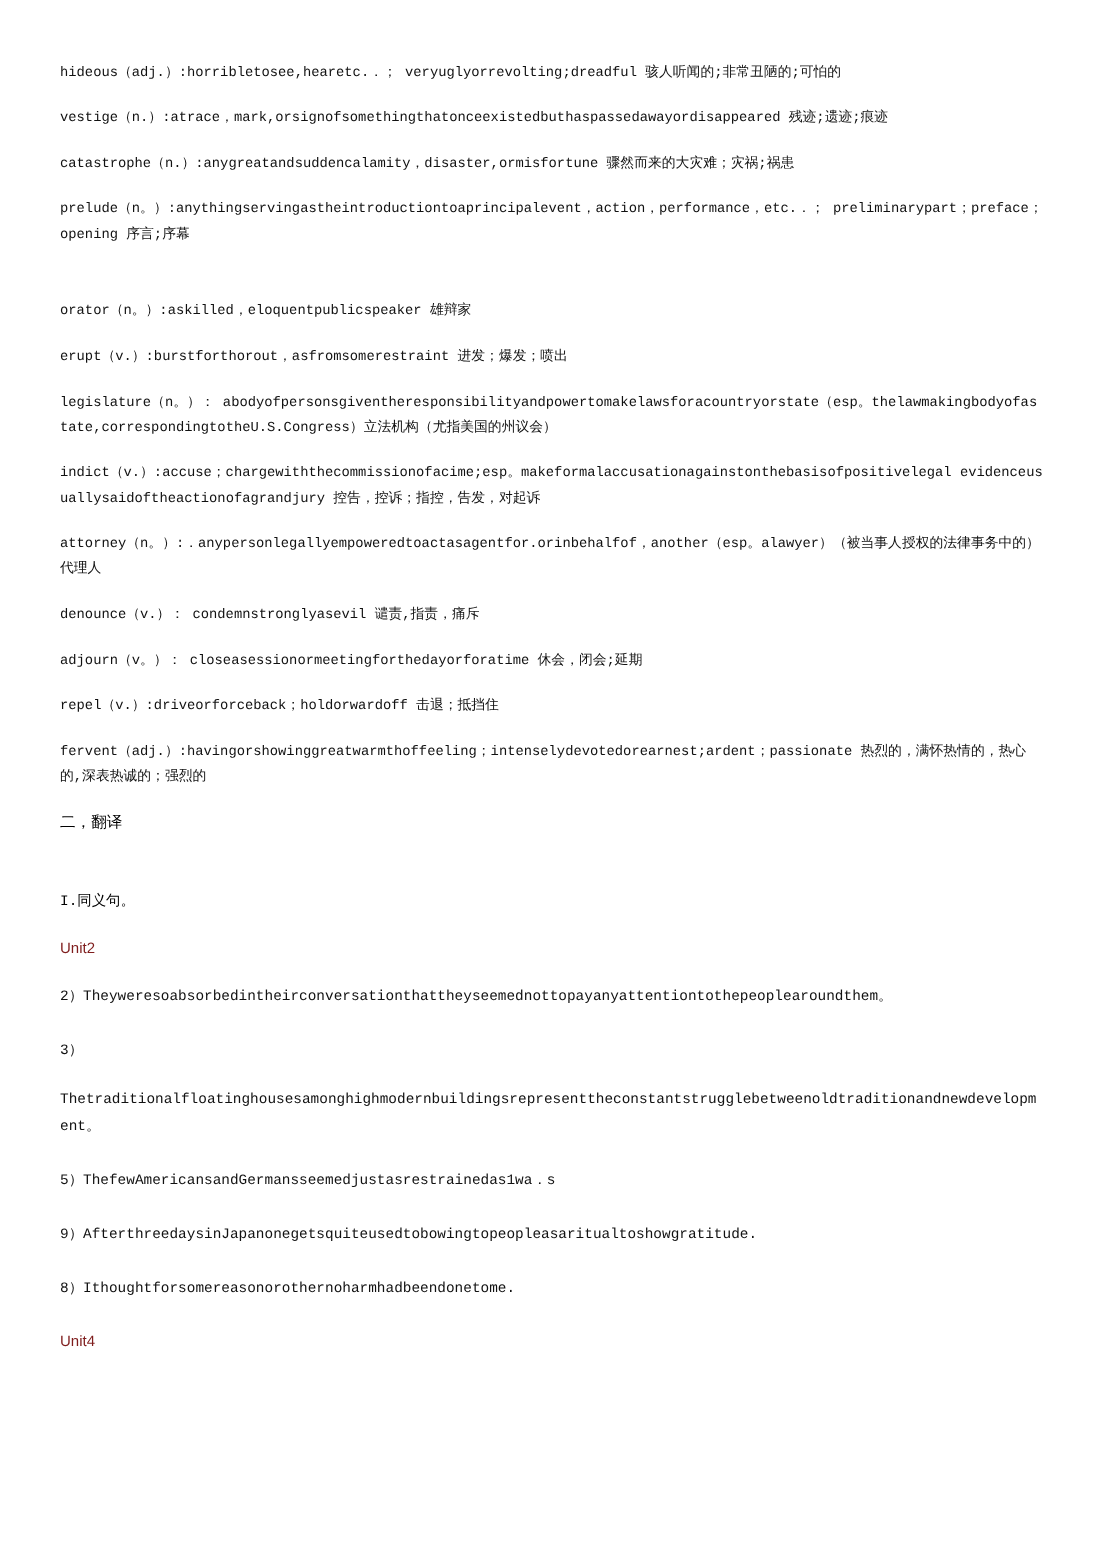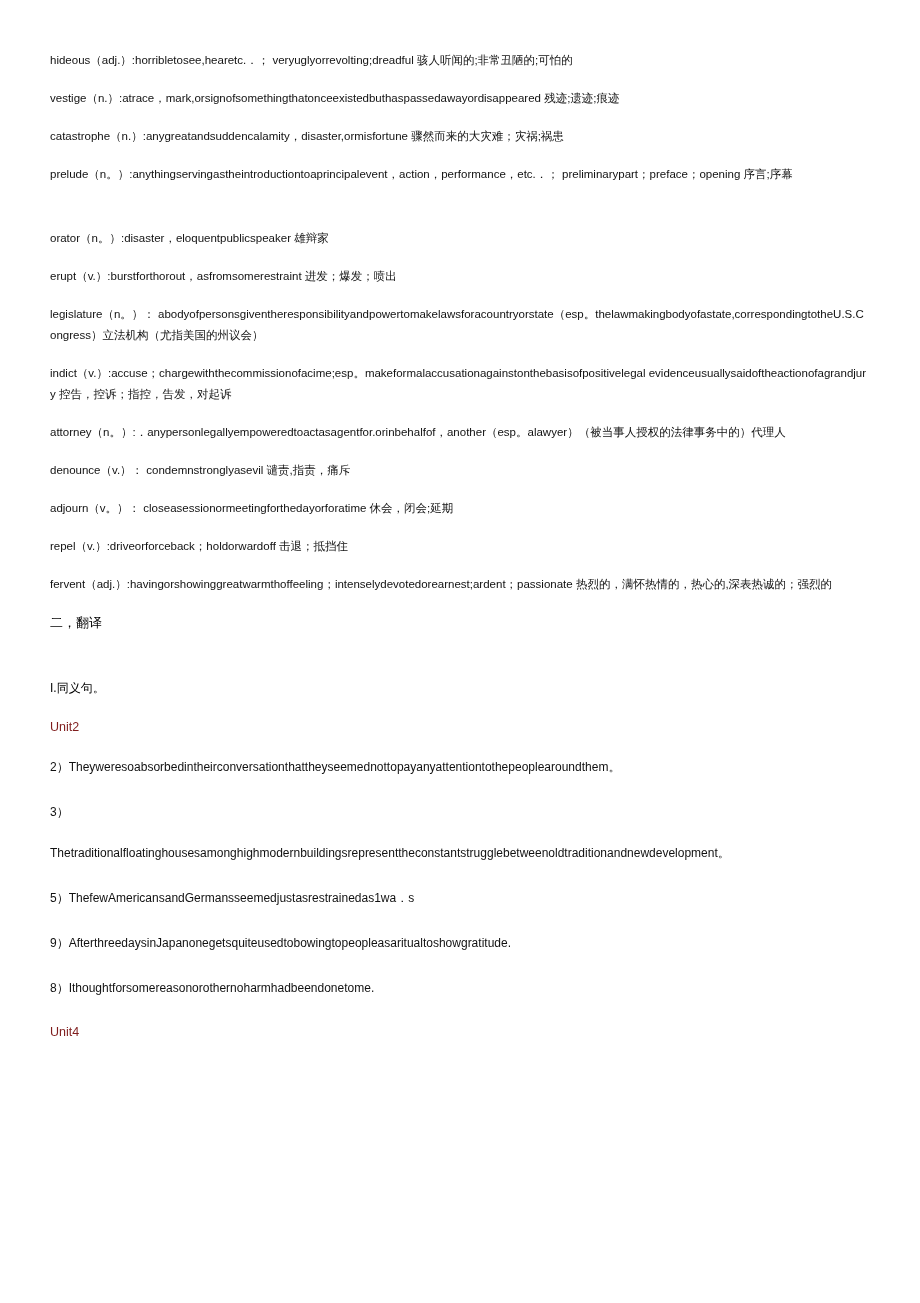--- a/index.html
+++ b/index.html
@@ -71,37 +71,37 @@
     margin: 0 0 22px 0;
     color: #111111;
   }
 
   .exercise.continuation {
     margin-top: -4px;
   }
   .gap-md { height: 26px; }
 
   .cjk {
-    font-family: Liberation Sans, sans-serif;
+    font-family: Liberation Mono, monospace;
   }
 </style>
 </head>
 <body>
 
 <div class="page">
   <div class="content">
 
     <p class="entry cjk">hideous（adj.）:horribletosee,hearetc.．； veryuglyorrevolting;dreadful 骇人听闻的;非常丑陋的;可怕的</p>
     <p class="entry cjk">vestige（n.）:atrace，mark,orsignofsomethingthatonceexistedbuthaspassedawayordisappeared 残迹;遗迹;痕迹</p>
     <p class="entry cjk">catastrophe（n.）:anygreatandsuddencalamity，disaster,ormisfortune 骤然而来的大灾难；灾祸;祸患</p>
     <p class="entry cjk">prelude（n。）:anythingservingastheintroductiontoaprincipalevent，action，performance，etc.．； preliminarypart；preface；opening 序言;序幕</p>
 
     <div class="gap-md"></div>
 
-    <p class="entry cjk">orator（n。）:disaster，eloquentpublicspeaker 雄辩家</p>
+    <p class="entry cjk">orator（n。）:askilled，eloquentpublicspeaker 雄辩家</p>
     <p class="entry cjk">erupt（v.）:burstforthorout，asfromsomerestraint 进发；爆发；喷出</p>
     <p class="entry cjk">legislature（n。）： abodyofpersonsgiventheresponsibilityandpowertomakelawsforacountryorstate（esp。thelawmakingbodyofastate,correspondingtotheU.S.Congress）立法机构（尤指美国的州议会）</p>
     <p class="entry cjk">indict（v.）:accuse；chargewiththecommissionofacime;esp。makeformalaccusationagainstonthebasisofpositivelegal evidenceusuallysaidoftheactionofagrandjury 控告，控诉；指控，告发，对起诉</p>
     <p class="entry cjk">attorney（n。）:．anypersonlegallyempoweredtoactasagentfor.orinbehalfof，another（esp。alawyer）（被当事人授权的法律事务中的）代理人</p>
     <p class="entry cjk">denounce（v.）： condemnstronglyasevil 谴责,指责，痛斥</p>
     <p class="entry cjk">adjourn（v。）： closeasessionormeetingforthedayorforatime 休会，闭会;延期</p>
     <p class="entry cjk">repel（v.）:driveorforceback；holdorwardoff 击退；抵挡住</p>
     <p class="entry cjk">fervent（adj.）:havingorshowinggreatwarmthoffeeling；intenselydevotedorearnest;ardent；passionate 热烈的，满怀热情的，热心的,深表热诚的；强烈的</p>
 
     <p class="section-heading cjk">二，翻译</p>

